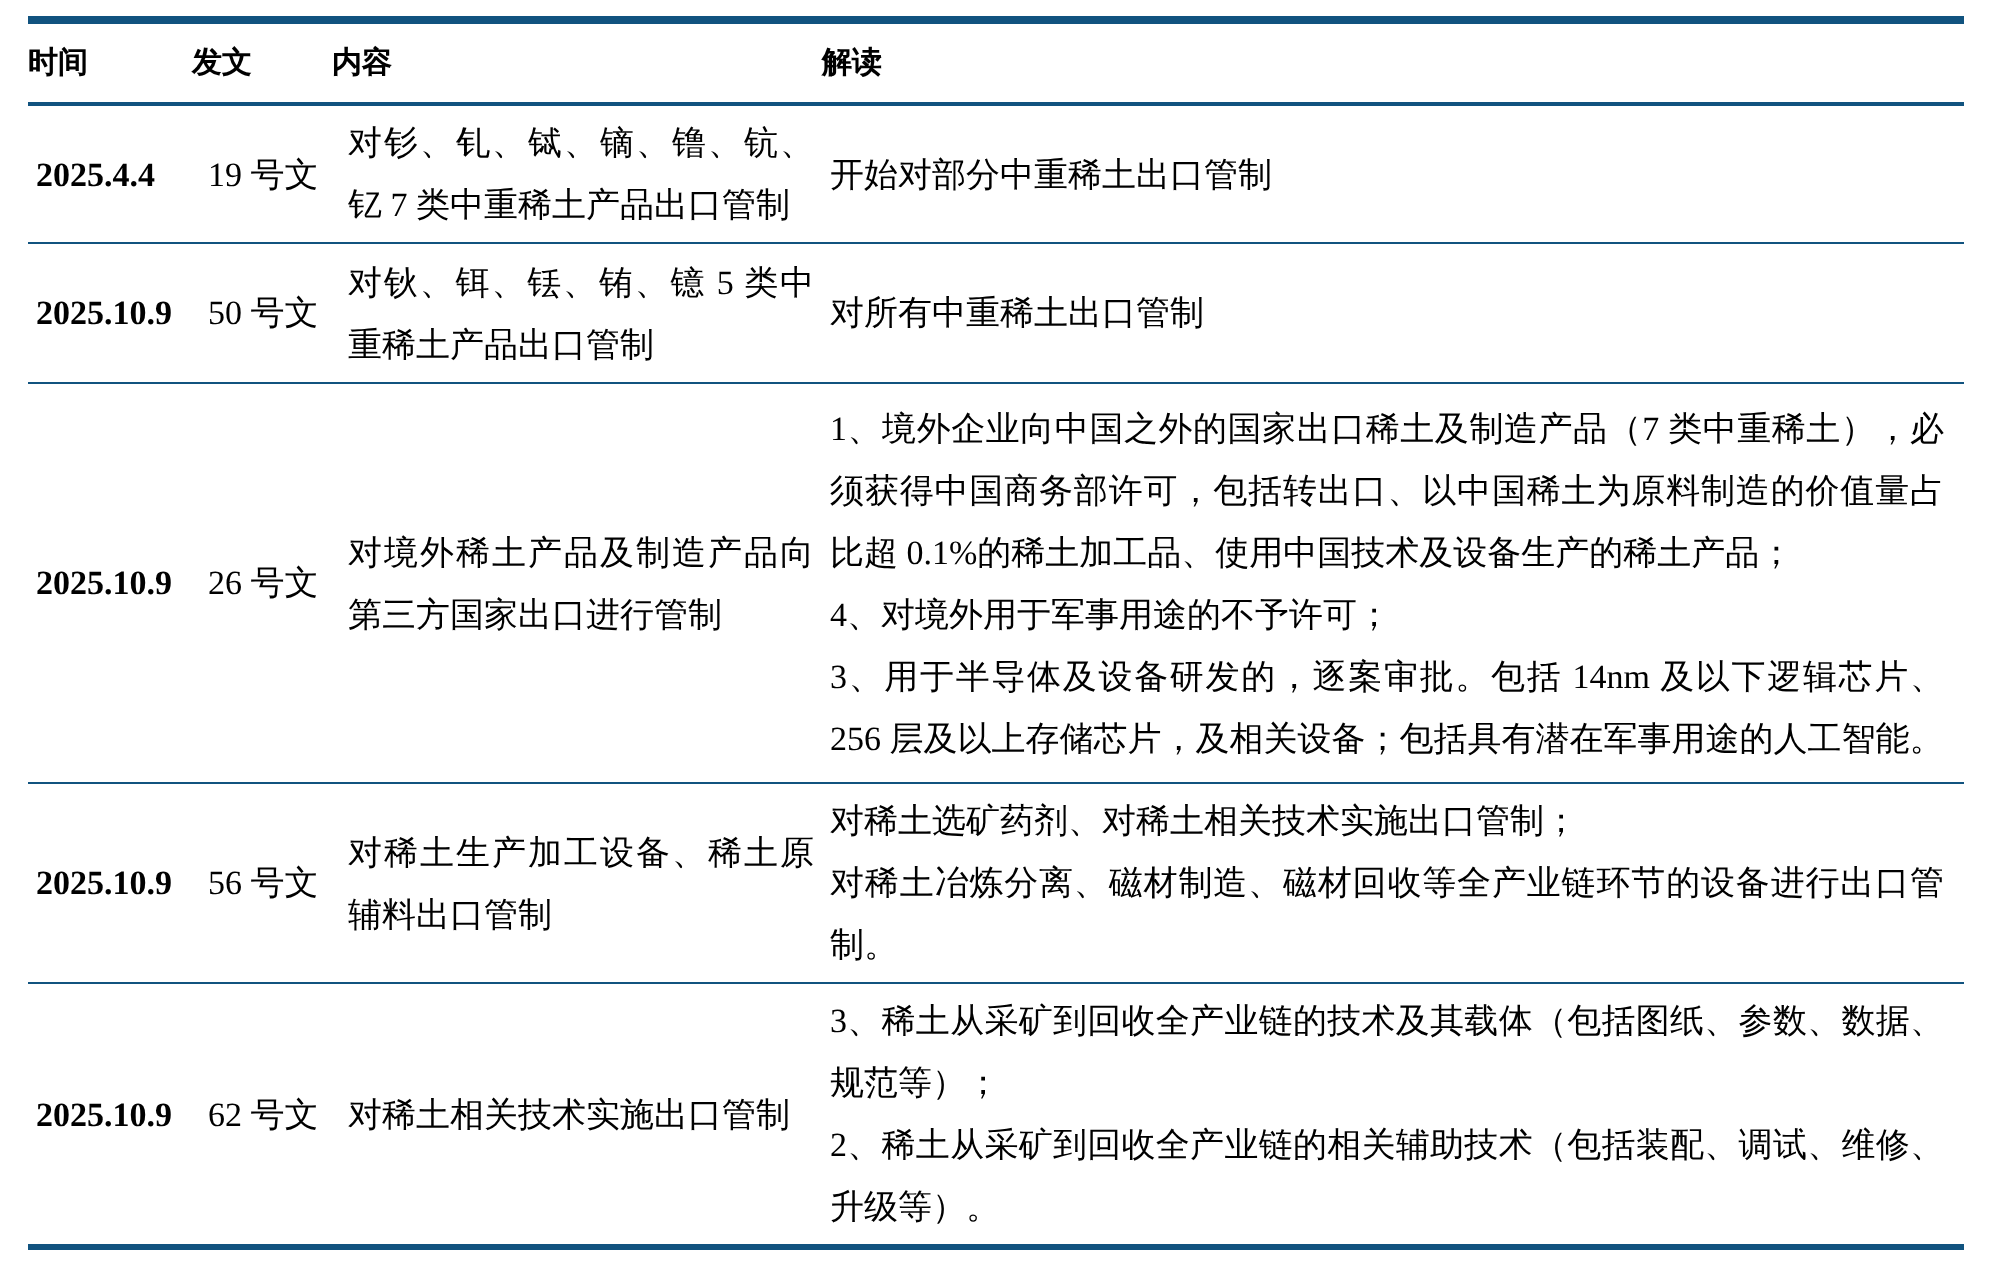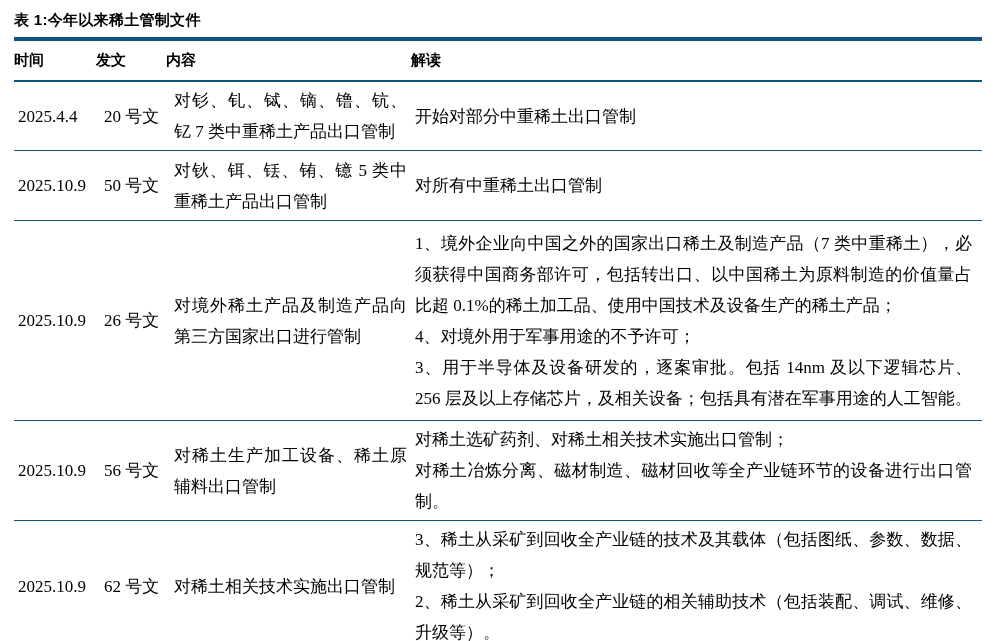--- a/index.html
+++ b/index.html
@@ -45,60 +45,59 @@
     padding: 0;
   }
   tbody tr:not(:first-child) td { border-top: 1.5px solid #11537F; }
 
   tbody td {
     font-size: 17px;
     line-height: 31px;
     vertical-align: middle;
     padding: 3px 0;
   }
-  td.cell-time    { padding-left: 4px;  text-align: left; }
+  td.cell-time    { padding-left: 4px;  text-align: left; font-weight: bold; }
   td.cell-doc     { padding-left: 8px;  text-align: left; }
   td.cell-content { padding-left: 8px;  padding-right: 4px; text-align: justify; }
   td.cell-interp  { padding-left: 4px;  padding-right: 10px; text-align: justify; }
 
   tr.row-1 { height: 63px; }
   tr.row-2 { height: 70px; }
   tr.row-3 { height: 200px; }
   tr.row-4 { height: 95px; }
   tr.row-5 { height: 87px; }
 
   .para { margin: 0; }
 </style>
 </head>
 <body>
 
 <div class="page">
 
-  <div class="table-title">表 1:今年以来稀土管制文件</div>
 
   <table class="doc-table">
     <colgroup>
       <col class="c-time">
         <col class="c-doc">
         <col class="c-content">
         <col class="c-interp">
     </colgroup>
     <thead>
       <tr>
         <th>时间</th>
         <th>发文</th>
         <th>内容</th>
         <th>解读</th>
       </tr>
     </thead>
     <tbody>
 
       <tr class="row-1">
         <td class="cell-time">2025.4.4</td>
-        <td class="cell-doc">20 号文</td>
+        <td class="cell-doc">19 号文</td>
         <td class="cell-content">对钐、钆、铽、镝、镥、钪、钇 7 类中重稀土产品出口管制</td>
         <td class="cell-interp">
           <p class="para">开始对部分中重稀土出口管制</p>
         </td>
       </tr>
 
       <tr class="row-2">
         <td class="cell-time">2025.10.9</td>
         <td class="cell-doc">50 号文</td>
         <td class="cell-content">对钬、铒、铥、铕、镱 5 类中重稀土产品出口管制</td>

